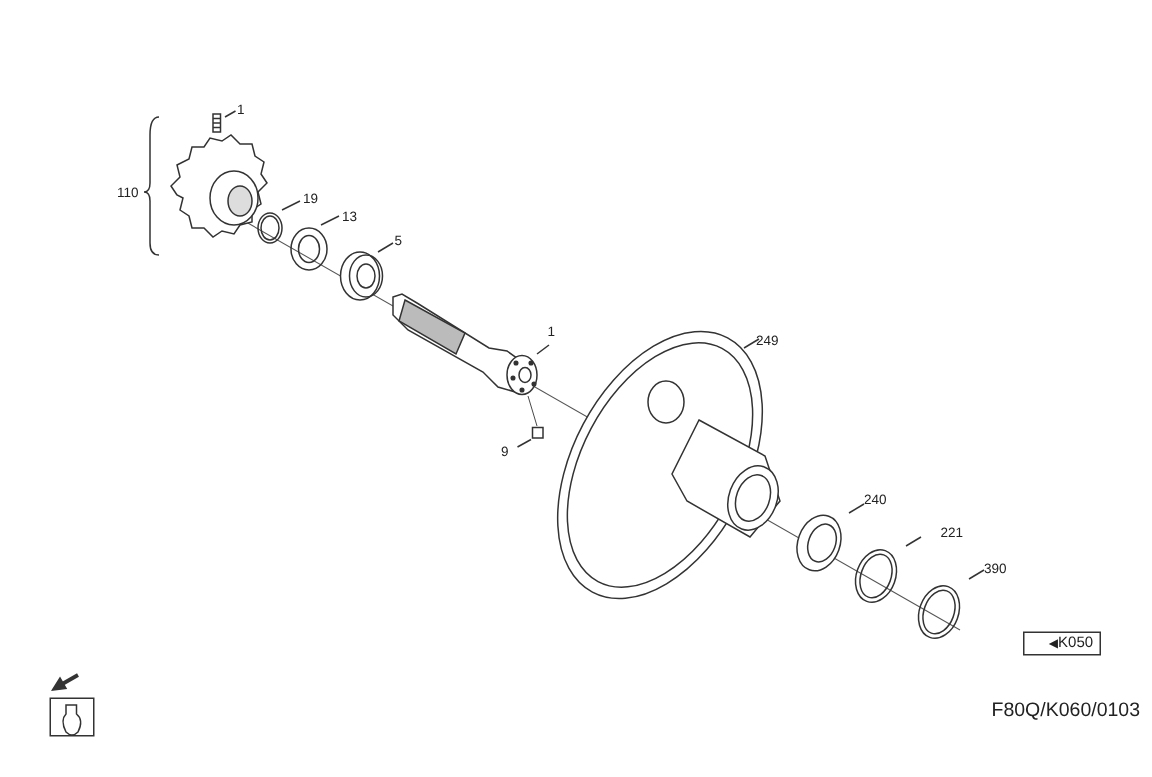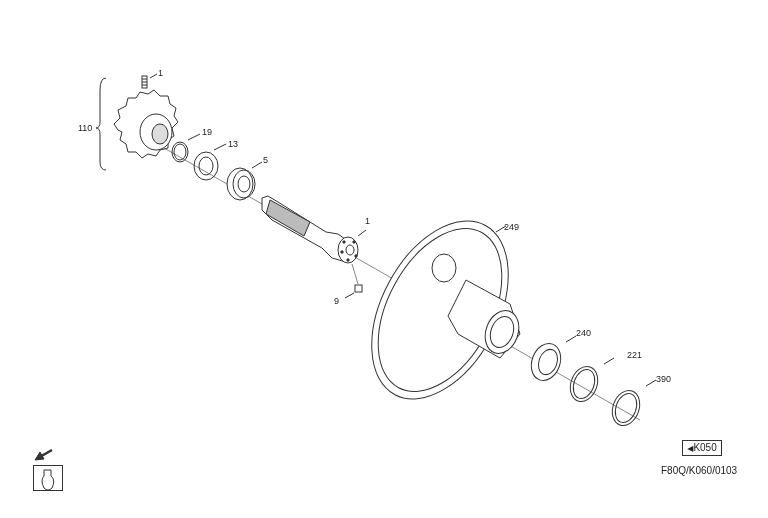--- a/index.html
+++ b/index.html
@@ -1,21 +1,21 @@
 <!DOCTYPE html>
 <html><head>
 <meta charset="utf-8">
 <style>
   html,body{margin:0;padding:0;background:#ffffff;}
   body{width:768px;height:518px;position:relative;overflow:hidden;font-family:"Liberation Sans",sans-serif;color:#222;}
   #diagram{position:absolute;left:0;top:0;width:768px;height:518px;}
   .lbl{position:absolute;font-size:9px;color:#222;line-height:10px;}
-  .ref-box{position:absolute;left:682px;top:440px;width:38px;height:14px;border:1px solid #333;font-size:10px;line-height:14px;text-align:center;}
+  .ref-box{position:absolute;left:682px;top:421px;width:38px;height:14px;border:1px solid #333;font-size:10px;line-height:14px;text-align:center;padding-left:12px;}
   .ref-box .arr{font-size:8px;}
-  .doc-id{position:absolute;left:661px;top:465px;font-size:10px;}
+  .doc-id{position:absolute;left:661px;top:465px;font-size:13px;}
   .view-box{position:absolute;left:33px;top:465px;width:28px;height:24px;border:1px solid #333;}
 </style>
 </head>
 <body>
 
 <svg id="diagram" viewBox="0 0 768 518" xmlns="http://www.w3.org/2000/svg" fill="none" stroke="#333" stroke-width="1">
 
   <line x1="150" y1="140" x2="640" y2="420" stroke="#555" stroke-width="0.7"></line>
 
   <path d="M106 78 Q100 78 100 90 L100 122 Q100 128 96 128 Q100 128 100 134 L100 162 Q100 170 106 170"></path>

